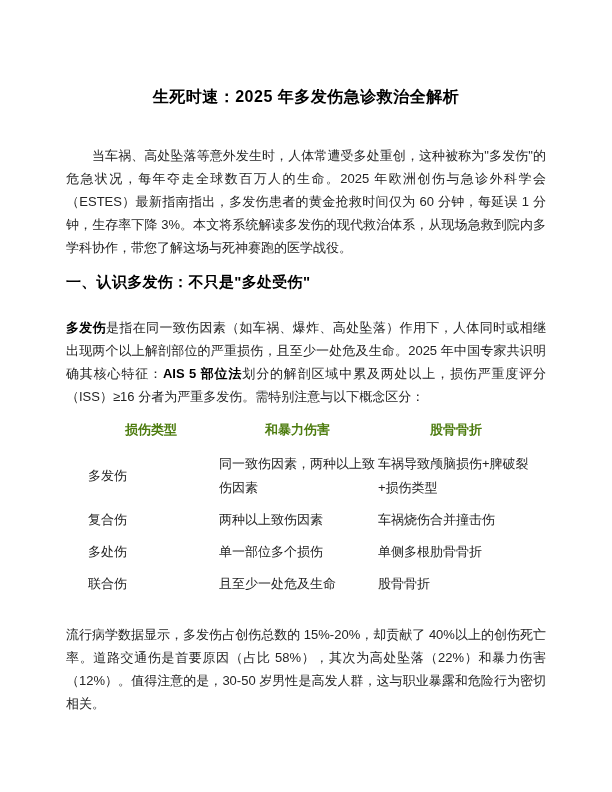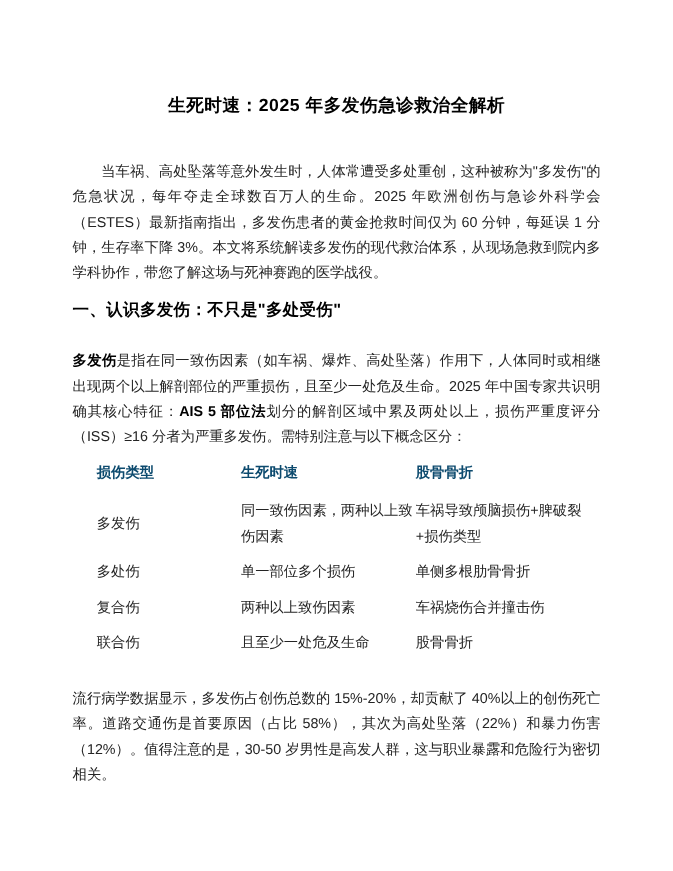--- a/index.html
+++ b/index.html
@@ -49,22 +49,22 @@
   .cmp-table {
     width: 480px;
     margin-top: 10px;
     border-collapse: collapse;
     table-layout: fixed;
     font-size: 13px;
     color: #242424;
   }
   .cmp-table th {
     font-weight: 700;
-    color: #0c4a6e;
-    text-align: left;
+    color: #4d7c0f;
+    text-align: center;
     padding: 2px 0 8px 0;
     line-height: 20px;
     font-size: 13px;
   }
   .cmp-table td {
     vertical-align: middle;
     padding: 4px 0;
     line-height: 24px;
   }
   .cmp-table .c1 { padding-left: 22px; }
@@ -91,39 +91,39 @@
 
   <table class="cmp-table">
     <colgroup>
       <col style="width:148px">
       <col style="width:162px">
       <col style="width:170px">
     </colgroup>
     <thead>
       <tr>
         <th class="c1">损伤类型</th>
-        <th class="c2">生死时速</th>
+        <th class="c2">和暴力伤害</th>
         <th class="c3">股骨骨折</th>
       </tr>
     </thead>
     <tbody>
       <tr>
         <td class="c1">多发伤</td>
         <td class="c2">同一致伤因素，两种以上致伤因素</td>
         <td class="c3">车祸导致颅脑损伤+脾破裂+损伤类型</td>
       </tr>
       <tr>
+        <td class="c1">复合伤</td>
+        <td class="c2">两种以上致伤因素</td>
+        <td class="c3">车祸烧伤合并撞击伤</td>
+      </tr>
+      <tr>
         <td class="c1">多处伤</td>
         <td class="c2">单一部位多个损伤</td>
         <td class="c3">单侧多根肋骨骨折</td>
-      </tr>
-      <tr>
-        <td class="c1">复合伤</td>
-        <td class="c2">两种以上致伤因素</td>
-        <td class="c3">车祸烧伤合并撞击伤</td>
       </tr>
       <tr>
         <td class="c1">联合伤</td>
         <td class="c2">且至少一处危及生命</td>
         <td class="c3">股骨骨折</td>
       </tr>
     </tbody>
   </table>
 
   <p class="body-para epi-para">流行病学数据显示，多发伤占创伤总数的 15%-20%，却贡献了 40%以上的创伤死亡率。道路交通伤是首要原因（占比 58%），其次为高处坠落（22%）和暴力伤害（12%）。值得注意的是，30-50 岁男性是高发人群，这与职业暴露和危险行为密切相关。</p>

